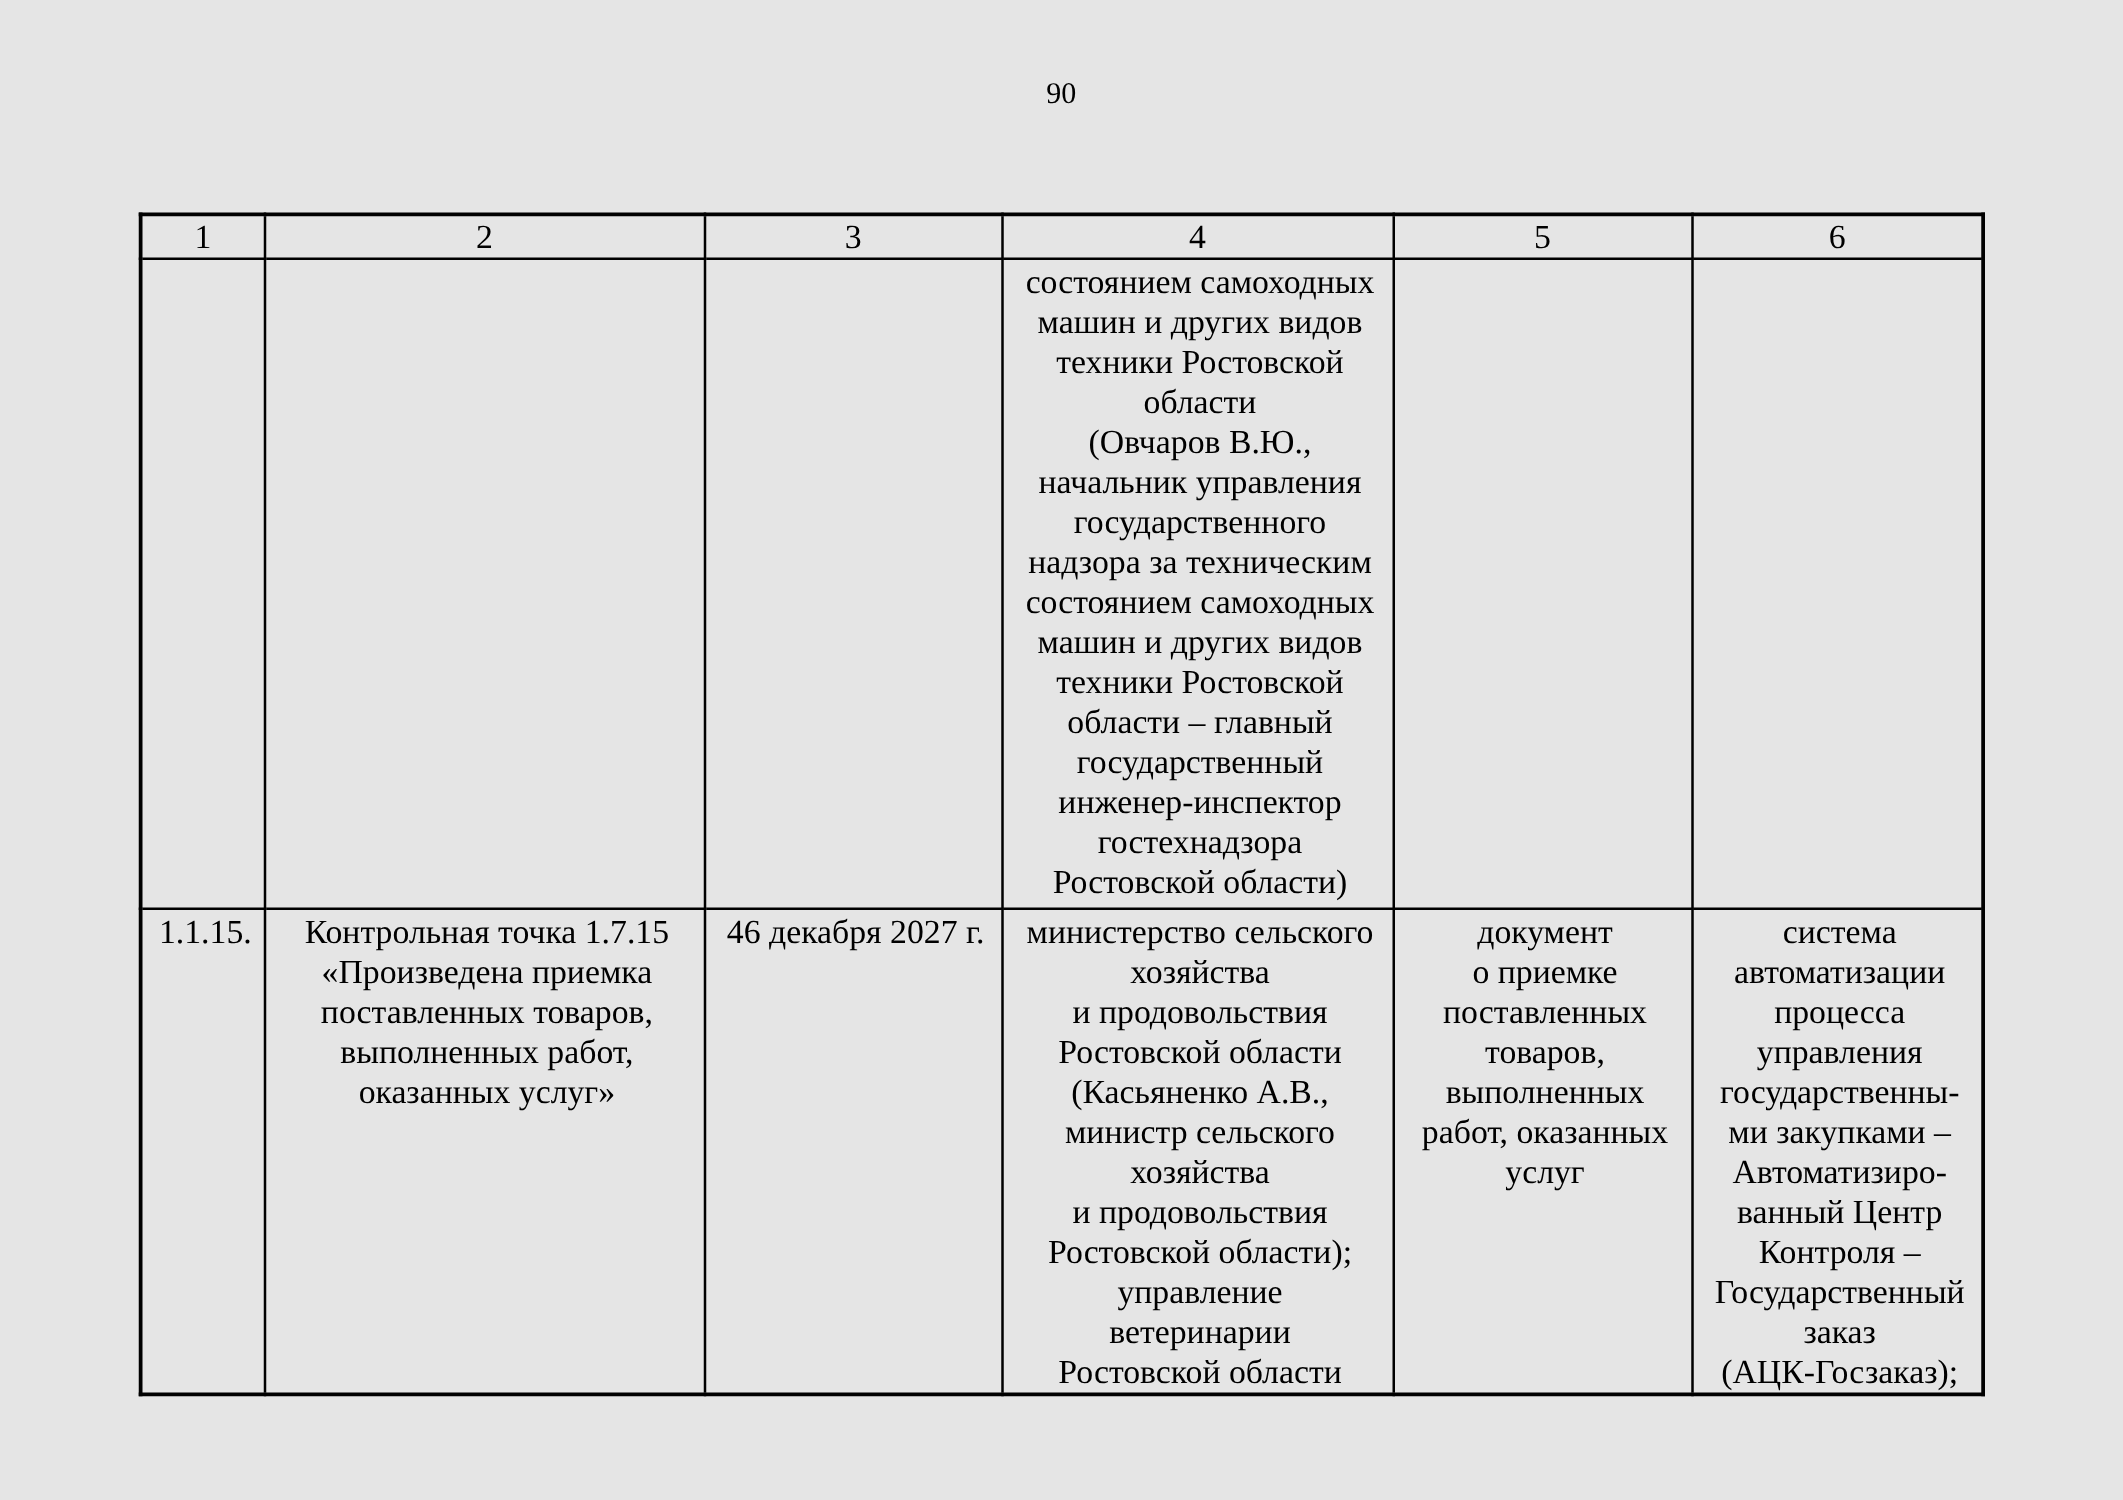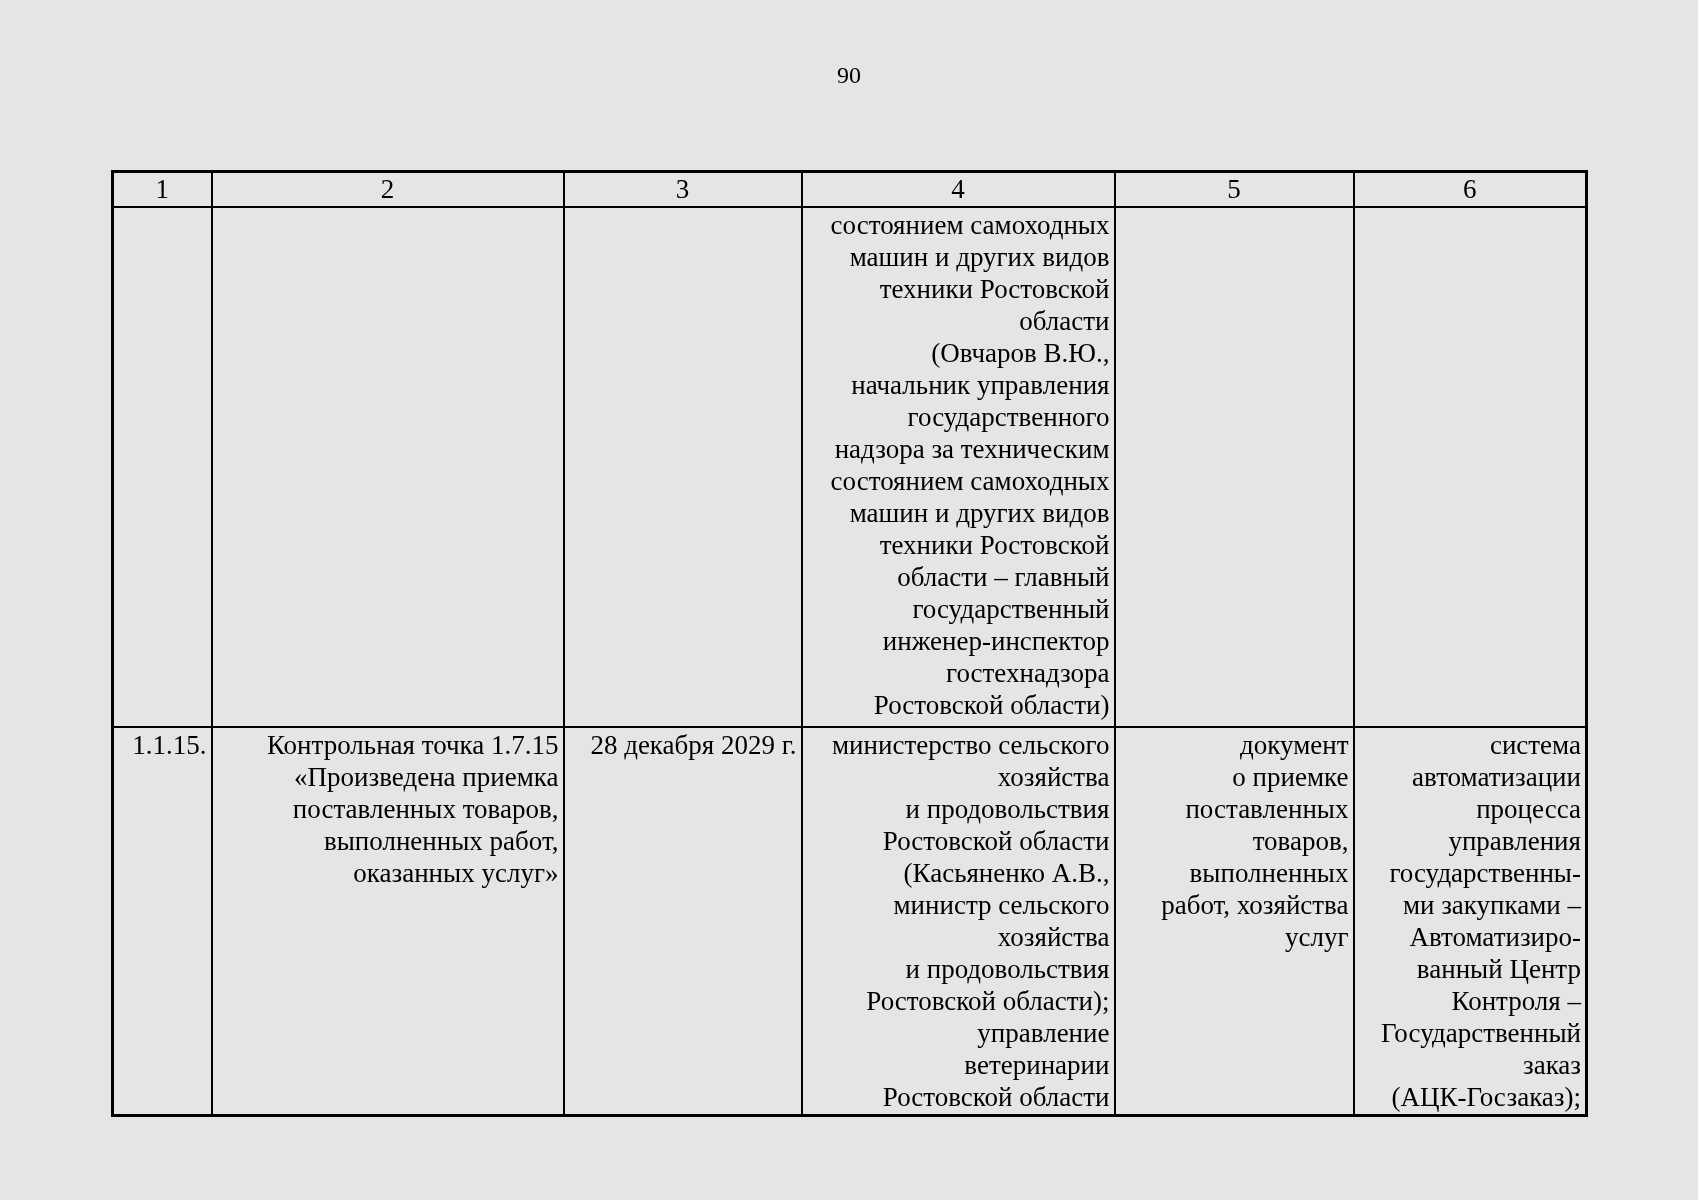--- a/index.html
+++ b/index.html
@@ -44,21 +44,21 @@
   }
   table.doc-table th {
     height: 35px;
     text-align: center;
     vertical-align: middle;
     padding: 0;
     line-height: 30px;
   }
   table.doc-table td {
     vertical-align: top;
-    text-align: right;
+    text-align: center;
     padding: 1px 4px 1px 8px;
     line-height: 32px;
     white-space: pre-line;
     word-wrap: break-word;
   }
   tr.row-cont  { height: 520px; }
   tr.row-item  { height: 385px; font-family: Liberation Serif, serif; }
 </style>
 </head>
 <body>
@@ -110,39 +110,39 @@
         <td></td>
         <td></td>
       </tr>
       <tr class="row-item">
         <td>1.1.15.</td>
         <td>Контрольная точка 1.7.15
 «Произведена приемка
 поставленных товаров,
 выполненных работ,
 оказанных услуг»</td>
-        <td>28 декабря 2029 г.</td>
+        <td>46 декабря 2027 г.</td>
         <td>министерство сельского
 хозяйства
 и продовольствия
 Ростовской области
 (Касьяненко А.В.,
 министр сельского
 хозяйства
 и продовольствия
 Ростовской области);
 управление
 ветеринарии
 Ростовской области</td>
         <td>документ
 о приемке
 поставленных
 товаров,
 выполненных
-работ, хозяйства
+работ, оказанных
 услуг</td>
         <td>система
 автоматизации
 процесса
 управления
 государственны-
 ми закупками –
 Автоматизиро-
 ванный Центр
 Контроля –

